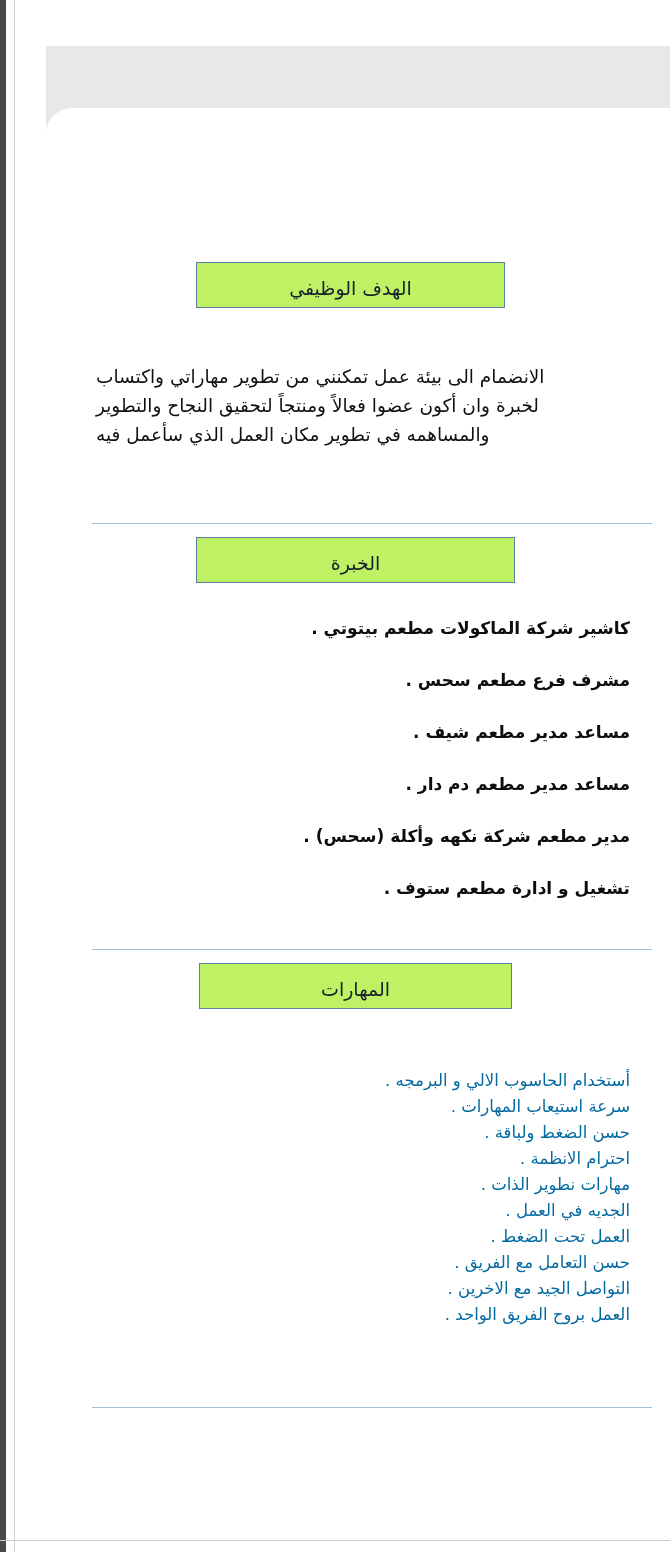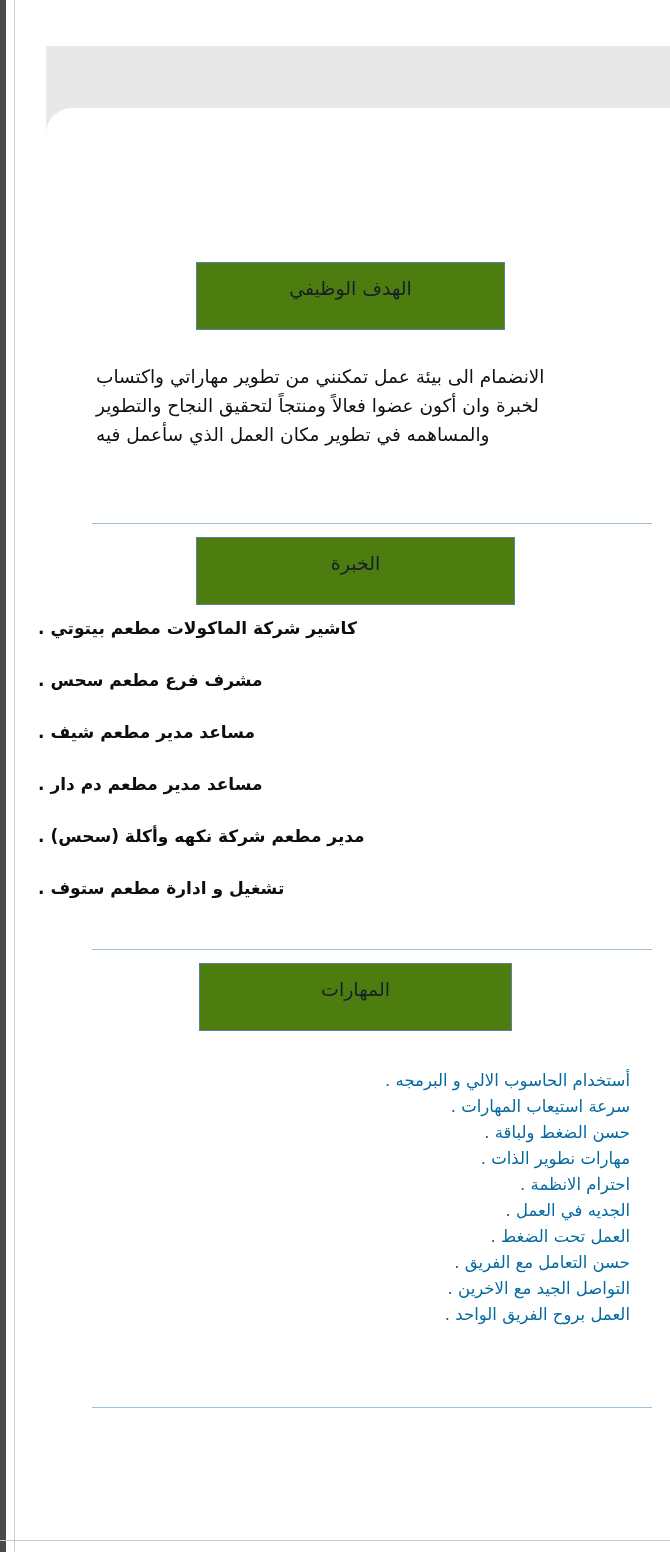--- a/index.html
+++ b/index.html
@@ -75,27 +75,27 @@
     position: absolute;
     left: 14px;
     top: 0;
     width: 656px;
     height: 1552px;
   }
 
   
   .heading-box {
     box-sizing: border-box;
-    background: #4d7c0f;
+    background: #bef264;
     border: 1px solid #5c7fa3;
     text-align: center;
     color: #17202a;
     font-size: 19px;
     line-height: 50px;
-    height: 68px;
+    height: 46px;
     font-family: "DejaVu Sans", sans-serif;
   }
   .heading-objective {
     position: absolute;
     right: 165px;
     top: 262px;
     width: 309px;
   }
   .heading-experience {
     position: absolute;
@@ -143,21 +143,21 @@
     width: 600px;
     list-style: none;
     margin: 0;
     padding: 0;
     direction: rtl;
   }
   .experience-list li {
     font-size: 17px;
     font-weight: bold;
     color: #0d0d0d;
-    text-align: left;
+    text-align: right;
     padding-left: 8px;
     margin-bottom: 32px;
     white-space: nowrap;
   }
 
   
   .skills-list {
     position: absolute;
     right: 40px;
     top: 1068px;
@@ -218,22 +218,22 @@
     </ul>
 
     <div class="divider divider-2"></div>
 
     <div class="heading-box heading-skills">المهارات</div>
 
     <ul class="skills-list">
       <li>أستخدام الحاسوب الالي و البرمجه .</li>
       <li>سرعة استيعاب المهارات .</li>
       <li>حسن الضغط ولباقة .</li>
+      <li>احترام الانظمة .</li>
       <li>مهارات نطوير الذات .</li>
-      <li>احترام الانظمة .</li>
       <li>الجديه في العمل .</li>
       <li>العمل تحت الضغط .</li>
       <li>حسن التعامل مع الفريق .</li>
       <li>التواصل الجيد مع الاخرين .</li>
       <li>العمل بروح الفريق الواحد .</li>
     </ul>
 
     <div class="divider divider-3"></div>
   </div>
 

